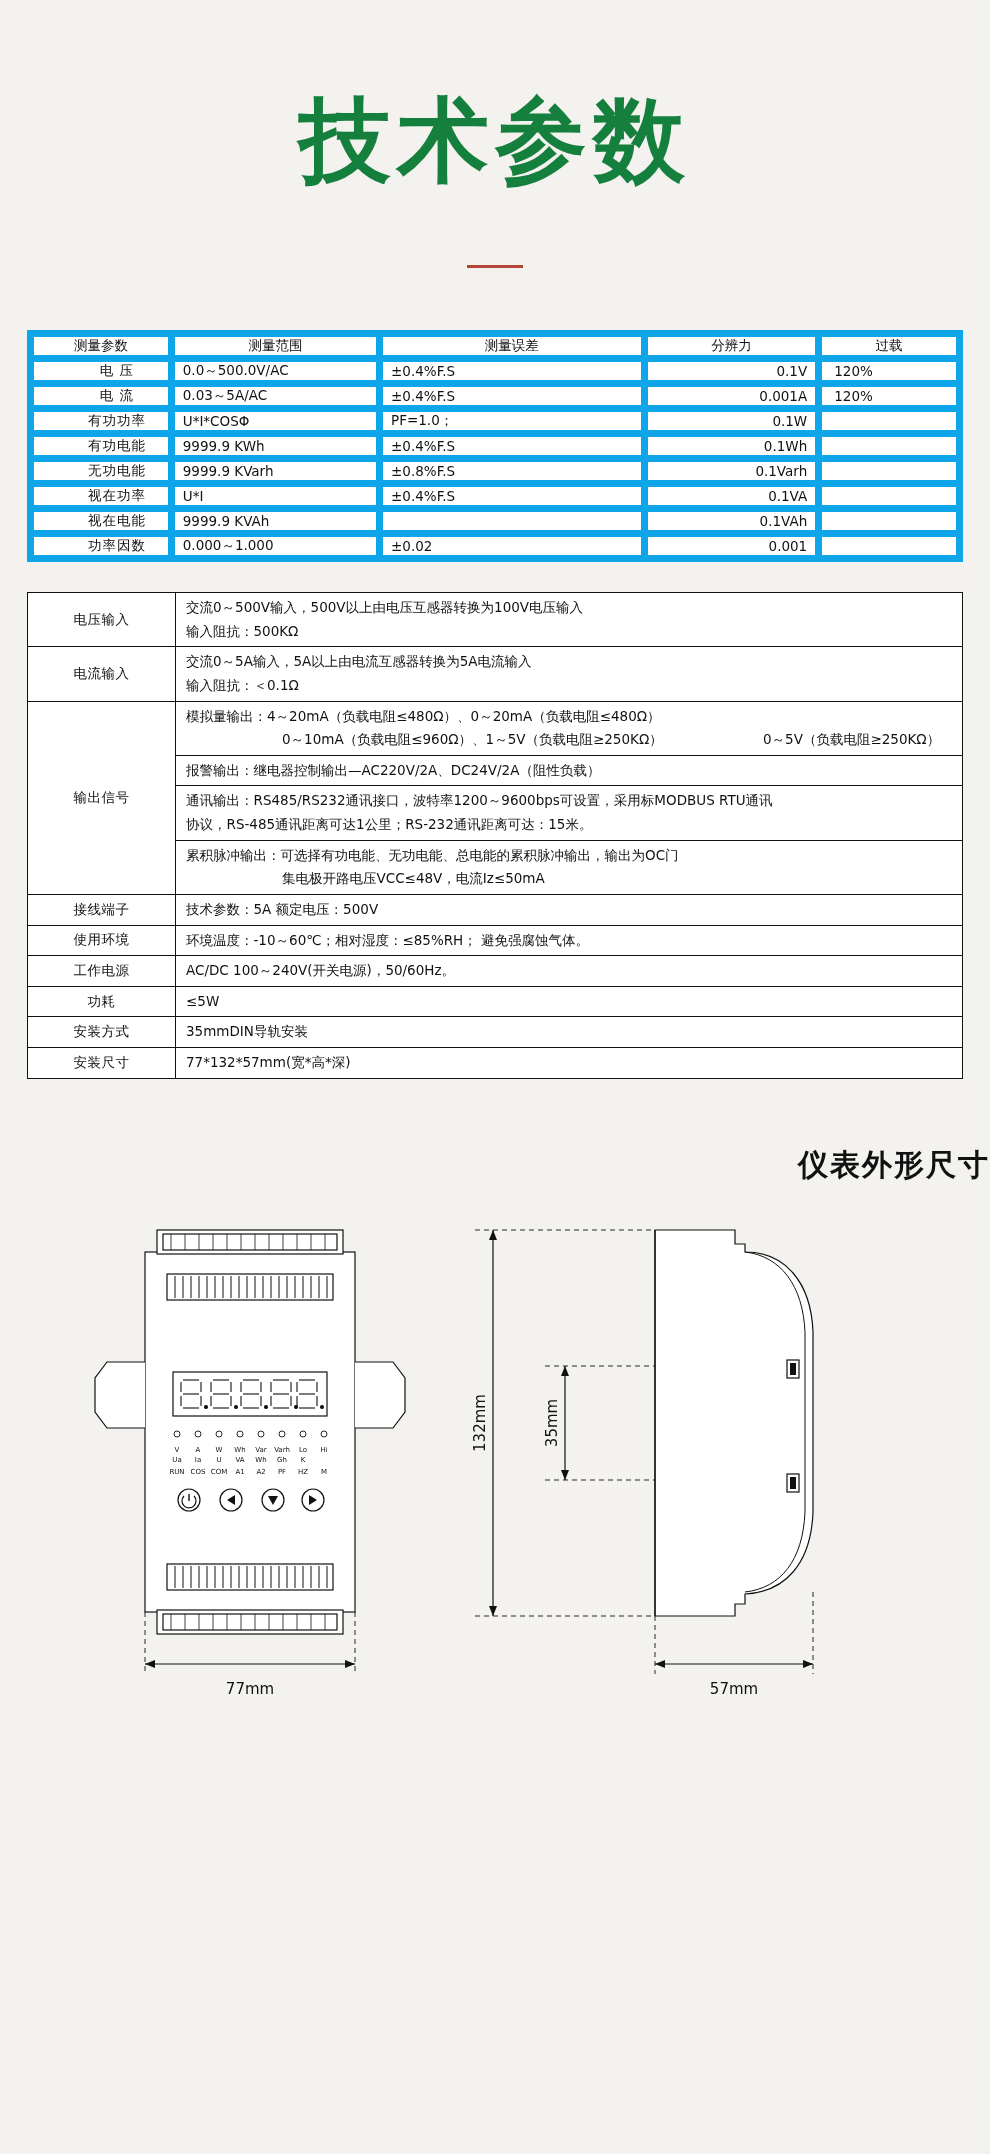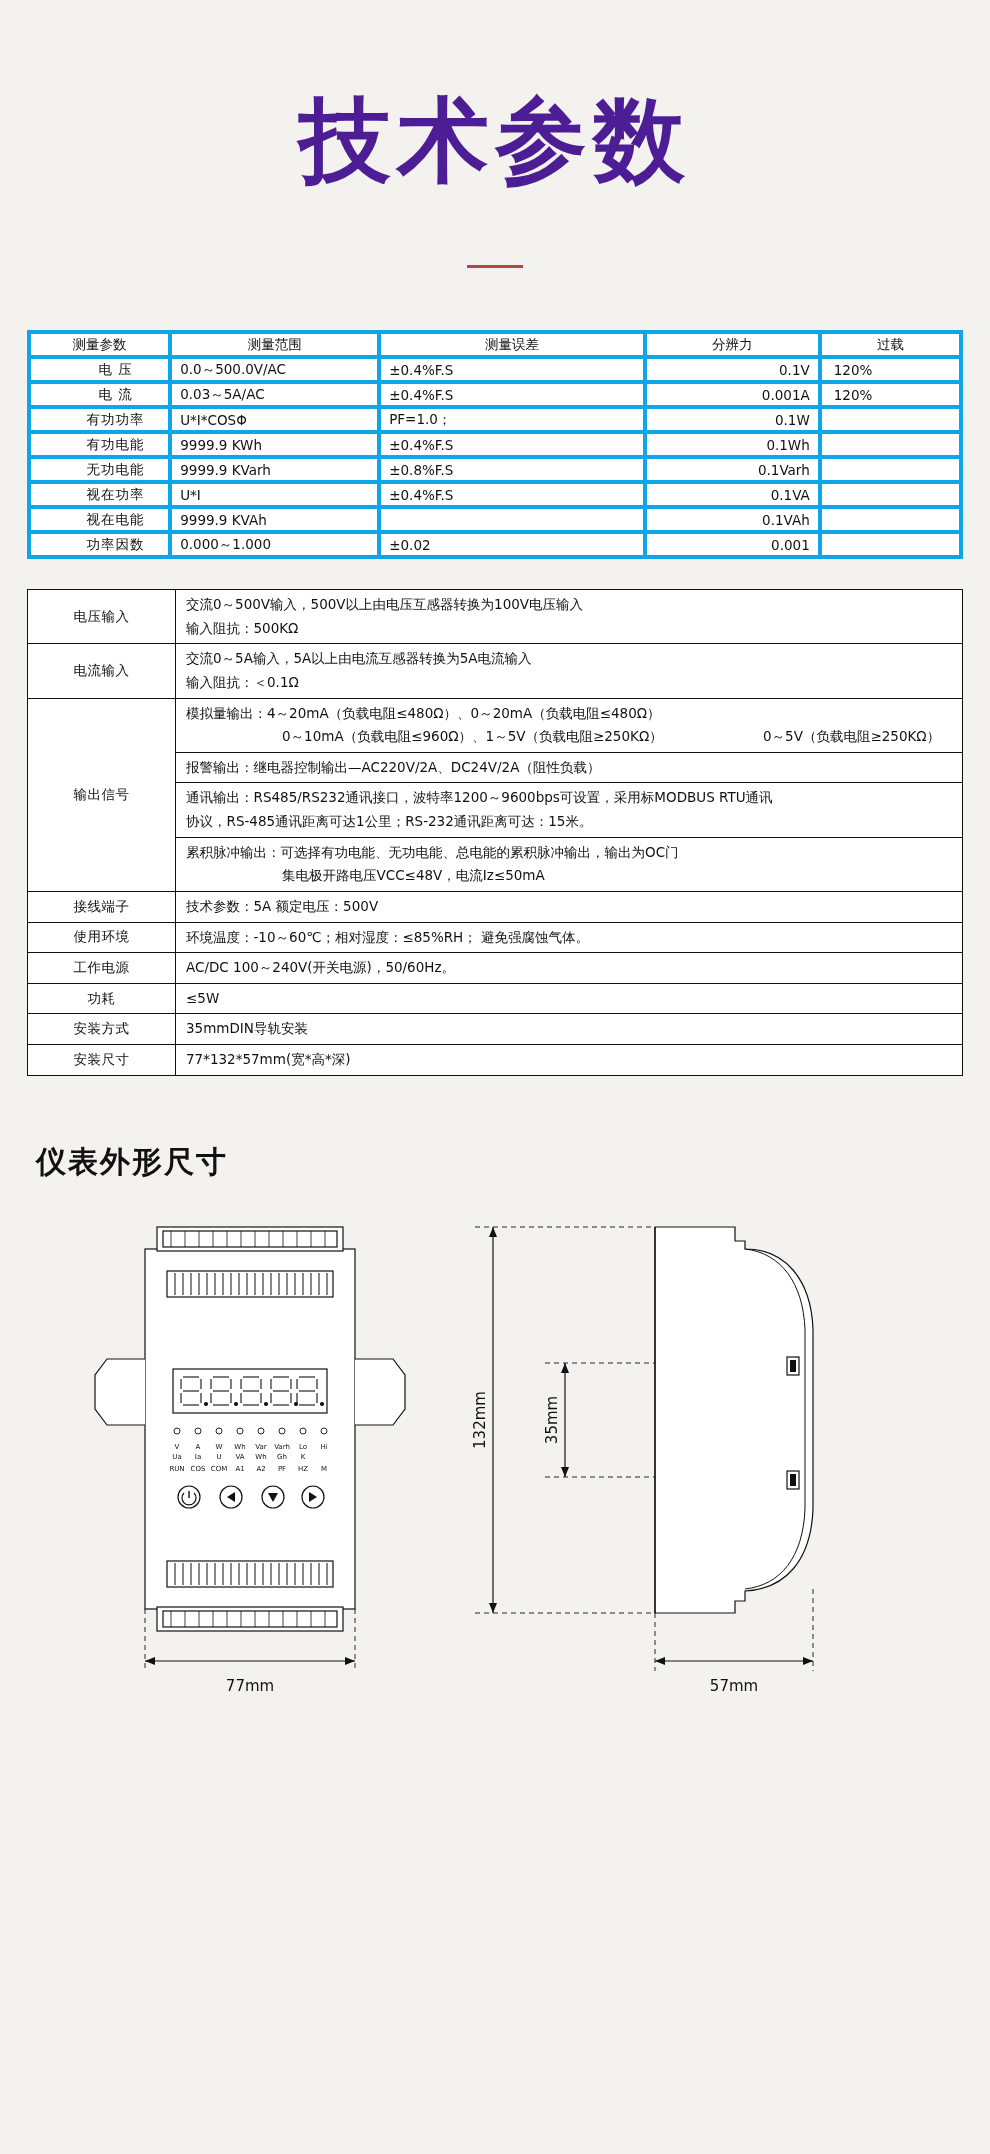--- a/index.html
+++ b/index.html
@@ -16,42 +16,42 @@
     position: relative;
     background: #f3f2ef;
     padding-top: 1px;
   }
   .title {
     text-align: center;
     font-size: 92px;
     font-weight: bold;
     letter-spacing: 6px;
     margin-top: 78px;
-    color: #4c1d95;
+    color: #15803d;
     font-family: "DejaVu Sans", sans-serif;
   }
   .title-rule {
     width: 56px;
     height: 3px;
     background: #b5463a;
     margin: 62px auto 0 auto;
   }
 
   
   table {
     border-collapse: collapse;
   }
   .tbl1 {
     margin: 62px auto 0 auto;
     width: 936px;
     background: #fff;
     font-size: 13.5px;
   }
   .tbl1 th, .tbl1 td {
-    border: 4px solid #0ea5e9;
+    border: 7px solid #0ea5e9;
     height: 25px;
     padding: 0 8px;
     font-weight: normal;
     font-family: "DejaVu Sans", sans-serif;
   }
   .tbl1 thead th {
     text-align: center;
     font-size: 13.5px;
   }
   .tbl1 td.c1 { text-align: center; width: 125px; letter-spacing: 1px; padding-left: 40px;}
@@ -81,21 +81,21 @@
   }
   .tbl2 td.val {
     text-align: left;
     line-height: 1.75;
   }
   .indent1 { display: inline-block; padding-left: 96px; }
   .indent2 { display: inline-block; padding-left: 96px; }
 
   
   .subtitle {
-    text-align: left;
+    text-align: right;
     font-size: 30px;
     font-weight: bold;
     margin-top: 66px;
     letter-spacing: 2px;
     font-family: "DejaVu Sans", sans-serif;
     padding-left: 36px;
   }
 
   
   .drawing-wrap {

